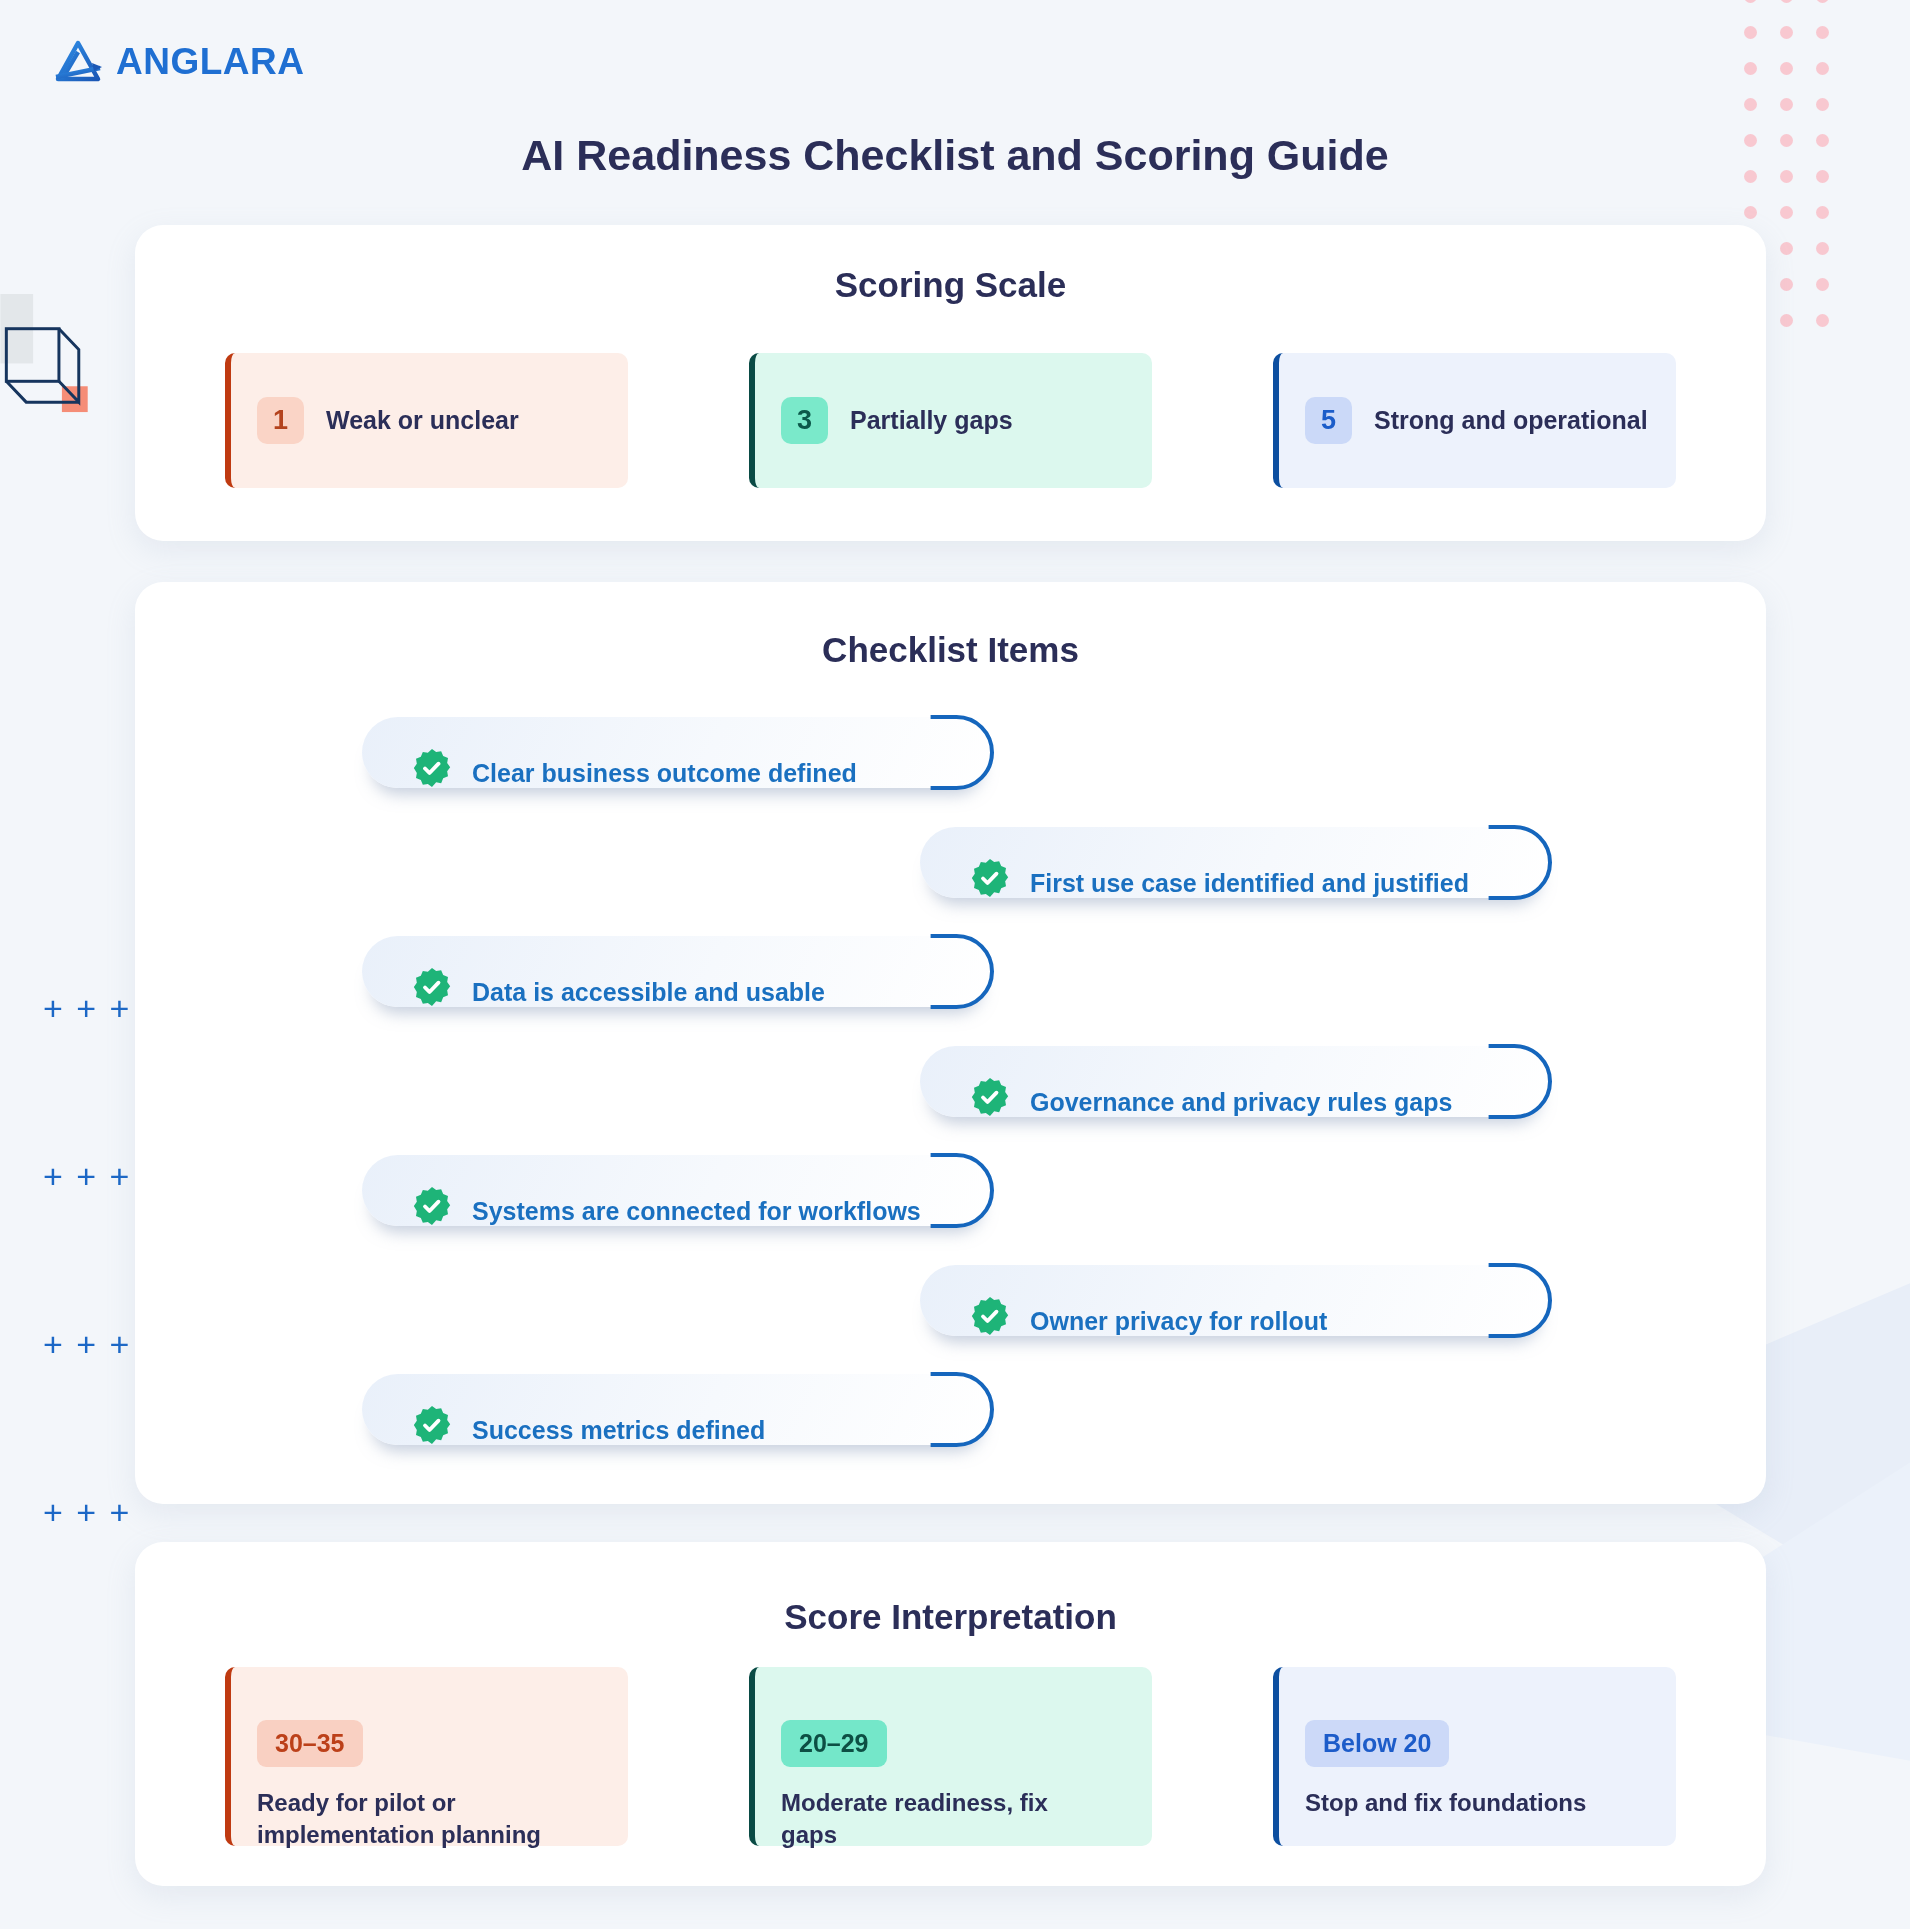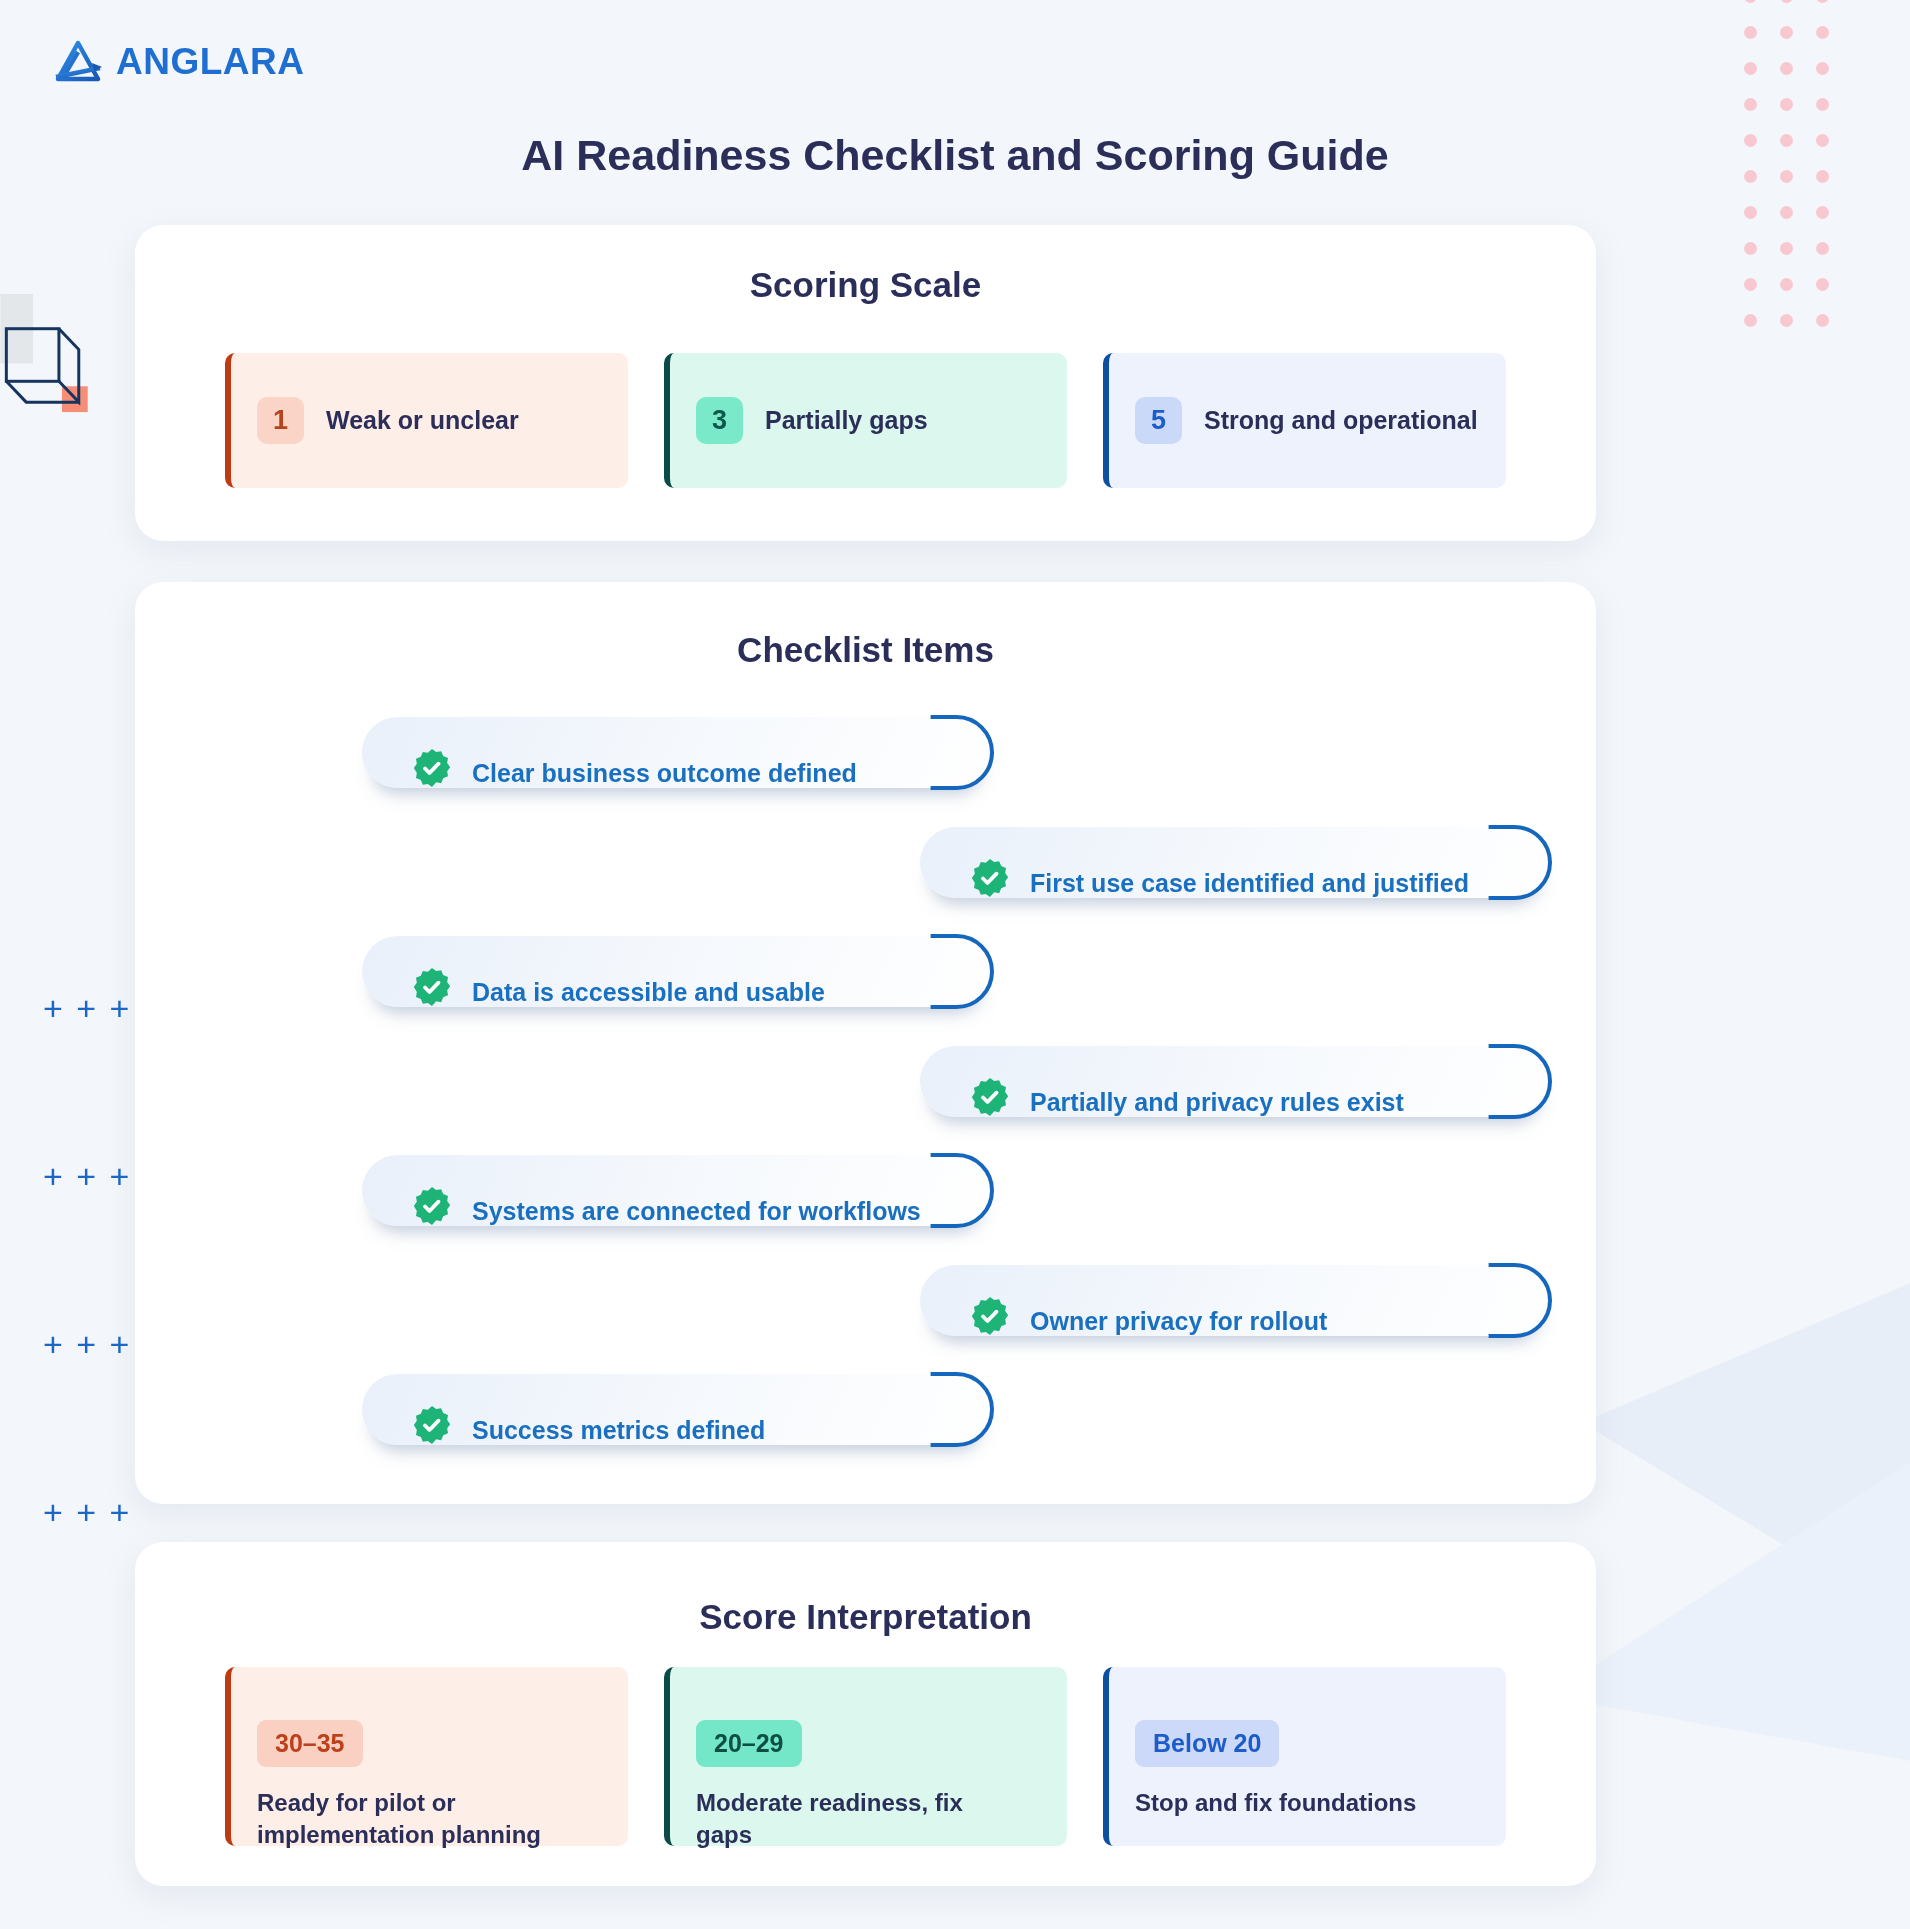--- a/index.html
+++ b/index.html
@@ -33,21 +33,21 @@
   .logo { position:absolute; left:52px; top:38px; display:flex; align-items:center; gap:10px; z-index:2; }
   .logo-text { font-size:37px; font-weight:800; color:#1f6fd2; letter-spacing:0.5px; }
 
   .page-title {
     position:absolute; top:131px; left:0; width:100%;
     text-align:center; font-size:43px; font-weight:800; color:#2b2e58; z-index:2;
   }
 
   
   .section-card {
-    position:absolute; left:135px; width:1461px; background:#ffffff;
+    position:absolute; left:135px; width:1631px; background:#ffffff;
     border-radius:28px; box-shadow:0 10px 30px rgba(150,165,195,.16); z-index:1;
   }
   .card-scoring   { top:225px;  height:316px; }
   .card-checklist { top:582px;  height:922px; }
   .card-interp    { top:1542px; height:344px; }
 
   .section-title {
     position:absolute; left:0; width:100%; text-align:center;
     font-size:35px; font-weight:800; color:#2b2e58;
   }
@@ -225,21 +225,21 @@
         <path fill="none" stroke="#fff" stroke-width="2.3" stroke-linecap="round" stroke-linejoin="round" d="M7.8 12.3l2.7 2.7 5.4-5.6"></path>
       </svg>
     <span class="pill-label">Data is accessible and usable</span>
   </div>
 
   <div class="pill pill-right" style="top:464px">
     <svg class="seal" viewBox="0 0 24 24">
         <path fill="#1eb478" d="M12 .6l2.5 1.8 3-.5 1.2 2.9 2.9 1.2-.5 3 1.8 2.5-1.8 2.5.5 3-2.9 1.2-1.2 2.9-3-.5L12 23.4l-2.5-1.8-3 .5-1.2-2.9-2.9-1.2.5-3L1.1 12l1.8-2.5-.5-3 2.9-1.2L6.5 2.4l3 .5z"></path>
         <path fill="none" stroke="#fff" stroke-width="2.3" stroke-linecap="round" stroke-linejoin="round" d="M7.8 12.3l2.7 2.7 5.4-5.6"></path>
       </svg>
-    <span class="pill-label">Partially and privacy rules exist</span>
+    <span class="pill-label">Governance and privacy rules gaps</span>
   </div>
 
   <div class="pill pill-left" style="top:573px">
     <svg class="seal" viewBox="0 0 24 24">
         <path fill="#1eb478" d="M12 .6l2.5 1.8 3-.5 1.2 2.9 2.9 1.2-.5 3 1.8 2.5-1.8 2.5.5 3-2.9 1.2-1.2 2.9-3-.5L12 23.4l-2.5-1.8-3 .5-1.2-2.9-2.9-1.2.5-3L1.1 12l1.8-2.5-.5-3 2.9-1.2L6.5 2.4l3 .5z"></path>
         <path fill="none" stroke="#fff" stroke-width="2.3" stroke-linecap="round" stroke-linejoin="round" d="M7.8 12.3l2.7 2.7 5.4-5.6"></path>
       </svg>
     <span class="pill-label">Systems are connected for workflows</span>
   </div>
 

